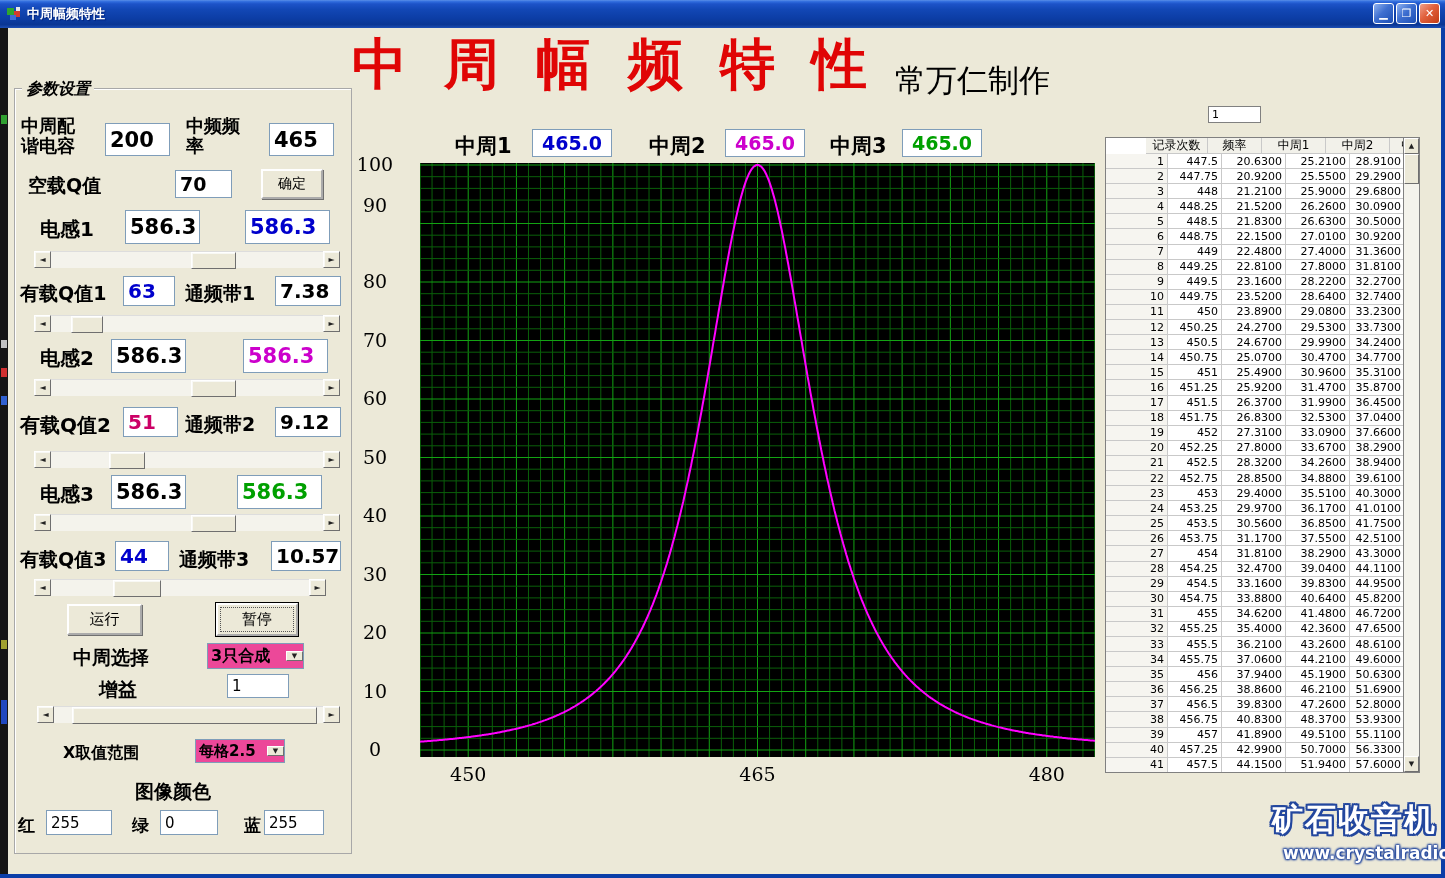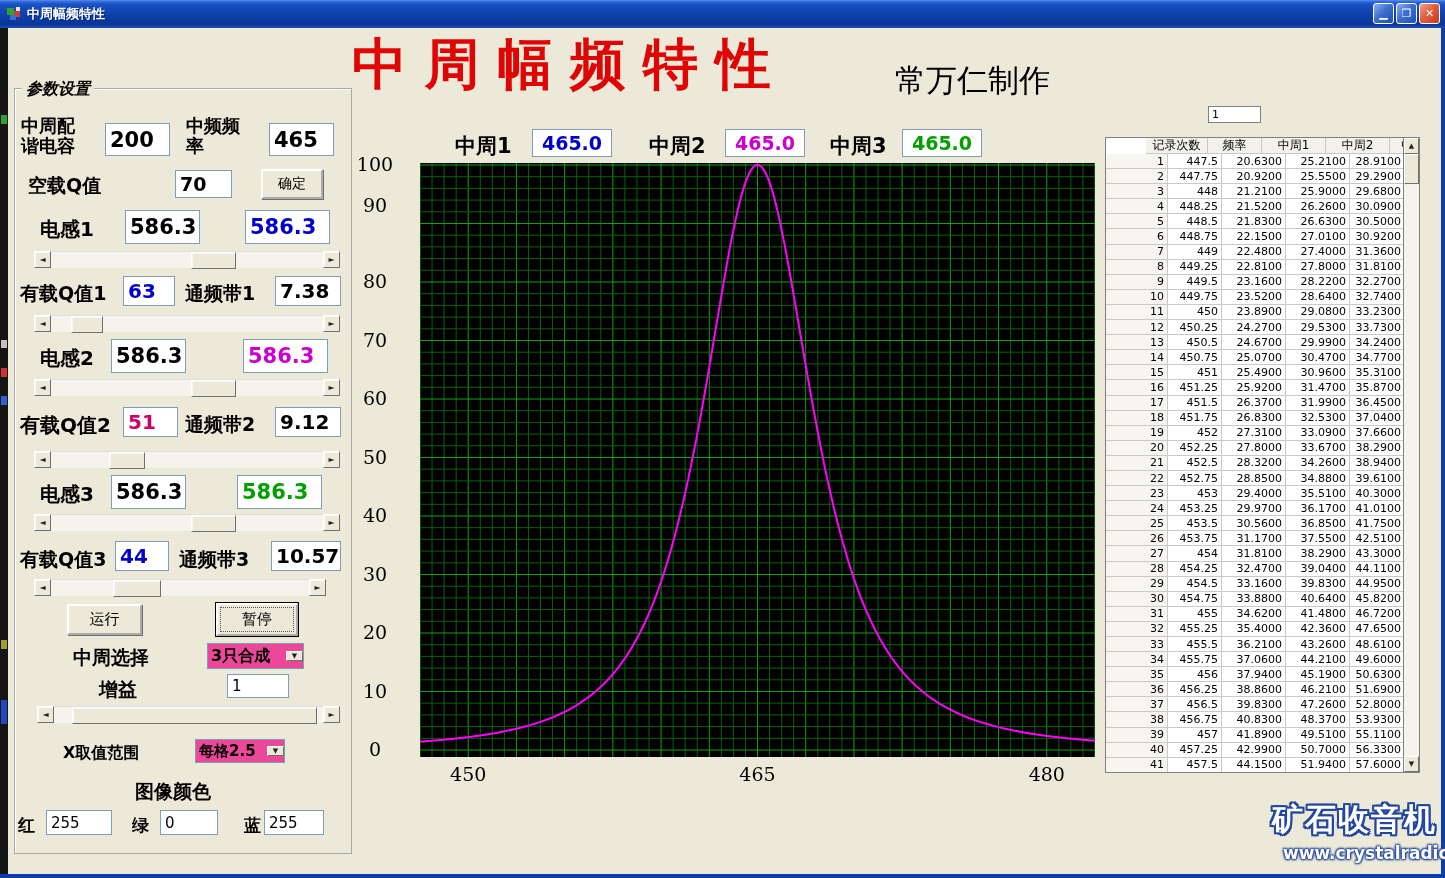--- a/index.html
+++ b/index.html
@@ -50,21 +50,21 @@
   .vs-thumb{position:absolute;left:0;right:0;top:0;height:30px;background:#ECE9D8;border:1px solid;
     border-color:#fff #6F6F6F #6F6F6F #fff;}
 
   
   .dd{position:absolute;background:#ec4899;border:1px solid #7F9DB9;display:flex;align-items:center;}
   .dd-text{flex:1;font-size:16px;font-weight:bold;color:#000;display:flex;align-items:center;padding:0 3px;white-space:nowrap;overflow:hidden;}
   .dd-btn{width:17px;flex:none;background:#ECE9D8;border:1px solid;border-color:#fff #6F6F6F #6F6F6F #fff;
     font-size:7px;color:#222;display:flex;align-items:center;justify-content:center;}
 
   
-  .bigtitle{position:absolute;left:352px;top:28px;width:480px;font-family:Liberation Serif, serif;
+  .bigtitle{position:absolute;left:352px;top:28px;width:480px;font-family:Liberation Mono, monospace;
     font-size:55px;font-weight:bold;color:#E00505;letter-spacing:2px;white-space:nowrap;}
   .author{position:absolute;left:895px;top:60px;font-family:"DejaVu Serif","Liberation Serif",serif;
     font-size:31px;color:#000;white-space:nowrap;}
   .rlabel{position:absolute;font-size:21px;font-weight:bold;color:#000;white-space:nowrap;}
   .rbox{position:absolute;width:80px;height:28px;background:#fff;border:1px solid #7F9DB9;
     display:flex;align-items:center;justify-content:center;font-size:19px;font-weight:bold;}
   .chart{position:absolute;left:420px;top:163px;width:675px;height:594px;background:#000;}
   .ytick{position:absolute;left:346px;width:58px;text-align:center;font-family:"DejaVu Serif","Liberation Serif",serif;
     font-size:19px;color:#000;}
   .xtick{position:absolute;top:763px;width:60px;text-align:center;font-family:"DejaVu Serif","Liberation Serif",serif;

